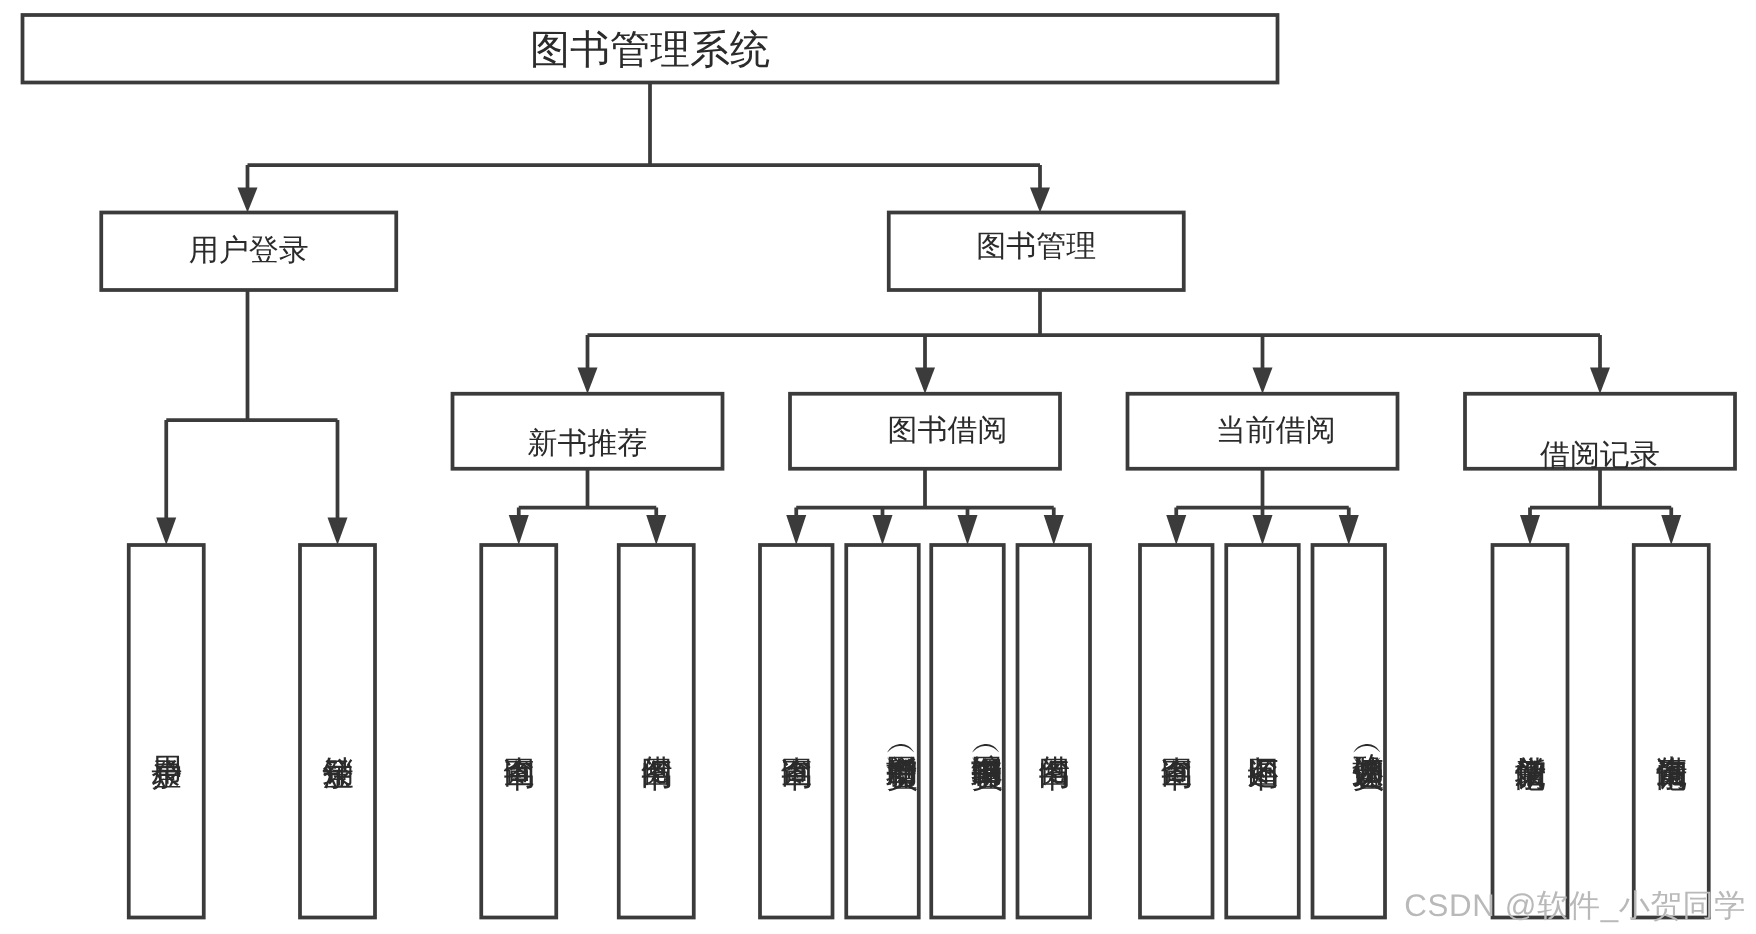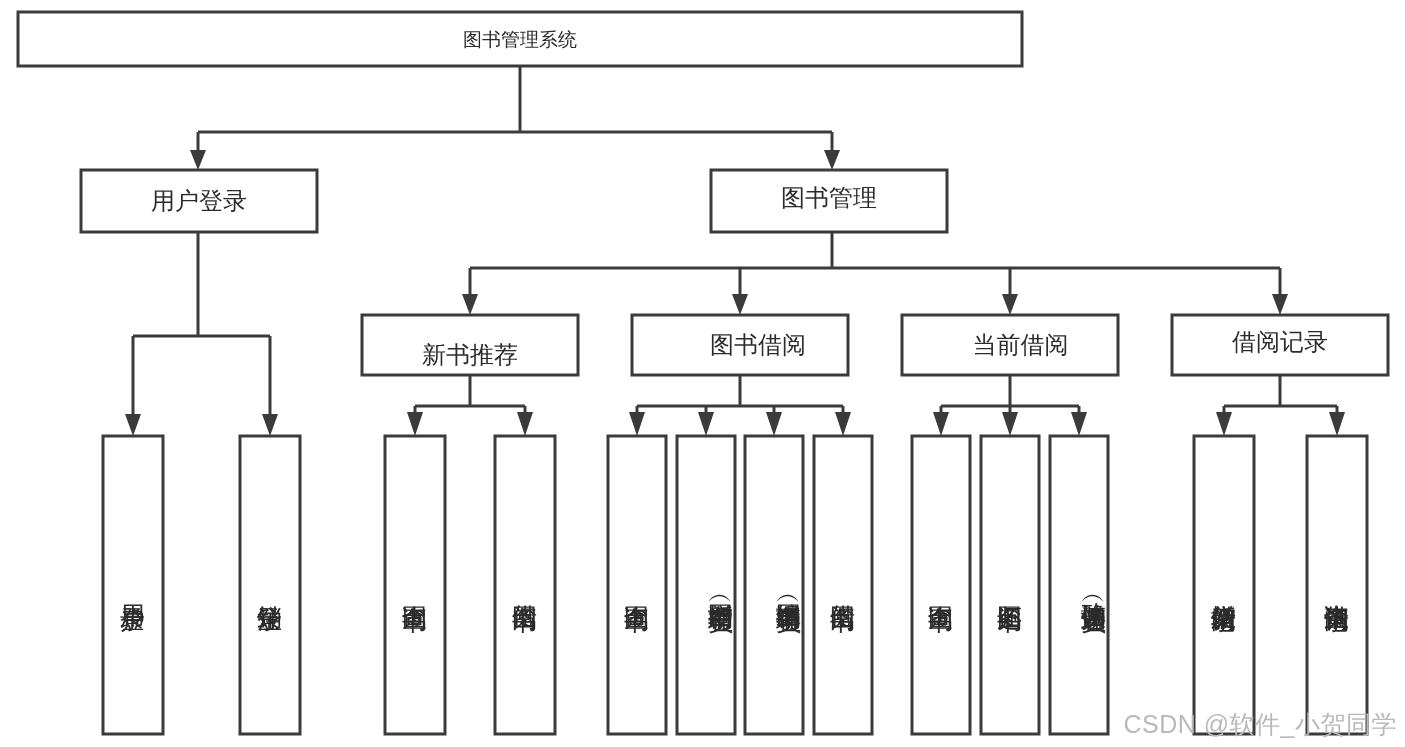--- a/index.html
+++ b/index.html
@@ -58,21 +58,21 @@
   }
   .node-label.vertical {
     writing-mode: vertical-rl;
     text-orientation: upright;
     font-size: 25px;
     line-height: 1.12;
     letter-spacing: 1px;
     padding-top: 4px;
   }
   .node-label.root {
-    font-size: 19px;
+    font-size: 32px;
   }
   .watermark {
     position: absolute;
     right: 8px;
     bottom: 6px;
     font-size: 25px;
     color: #b9b9b9;
     font-family: "Liberation Sans", "DejaVu Sans", sans-serif;
     letter-spacing: 0.5px;
     white-space: nowrap;
@@ -189,21 +189,21 @@
   </svg>
 
   <div class="node-label horizontal root" style="left:18px; top:12px; width:1004px; height:54px;">图书管理系统</div>
 
   <div class="node-label horizontal" style="left:81px; top:170px; width:236px; height:62px;">用户登录</div>
   <div class="node-label horizontal" style="left:711px; top:170px; width:236px; height:56px;">图书管理</div>
 
   <div class="node-label horizontal" style="left:362px; top:325px; width:216px; height:60px;">新书推荐</div>
   <div class="node-label horizontal" style="left:632px; top:315px; width:252px; height:60px;">图书借阅</div>
   <div class="node-label horizontal" style="left:902px; top:315px; width:237px; height:60px;">当前借阅</div>
-  <div class="node-label horizontal" style="left:1172px; top:304px; width:216px; height:76px;">借阅记录</div>
+  <div class="node-label horizontal" style="left:1172px; top:327px; width:216px; height:76px;">借阅记录</div>
 
   <div class="node-label vertical" style="left:103px; top:436px; width:60px; height:298px;">用户登录</div>
   <div class="node-label vertical" style="left:240px; top:436px; width:60px; height:298px;">注销登录</div>
 
   <div class="node-label vertical" style="left:385px; top:436px; width:60px; height:298px;">查询图书</div>
   <div class="node-label vertical" style="left:495px; top:436px; width:60px; height:298px;">借阅图书</div>
 
   <div class="node-label vertical" style="left:608px; top:436px; width:58px; height:298px;">查询图书</div>
   <div class="node-label vertical" style="left:677px; top:436px; width:58px; height:298px; align-items:flex-start;">新增图书（管理员）</div>
   <div class="node-label vertical" style="left:745px; top:436px; width:58px; height:298px; align-items:flex-start;">编辑图书（管理员）</div>

